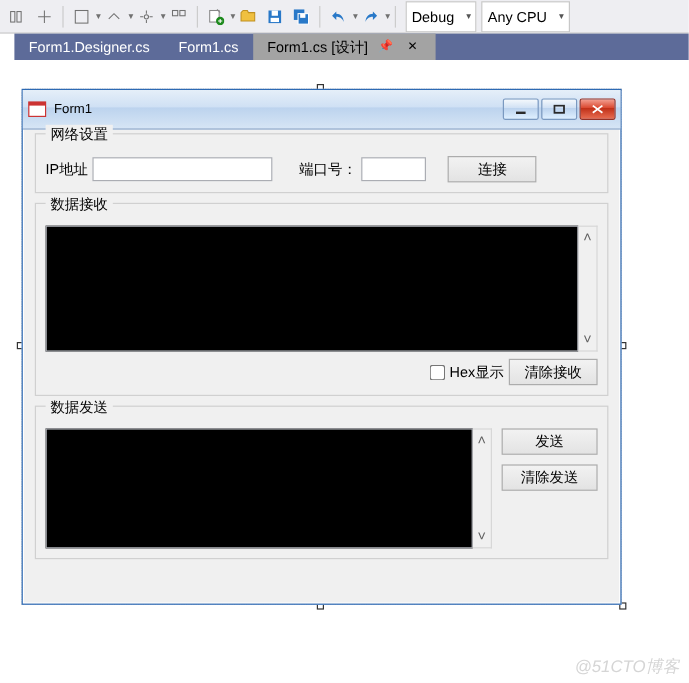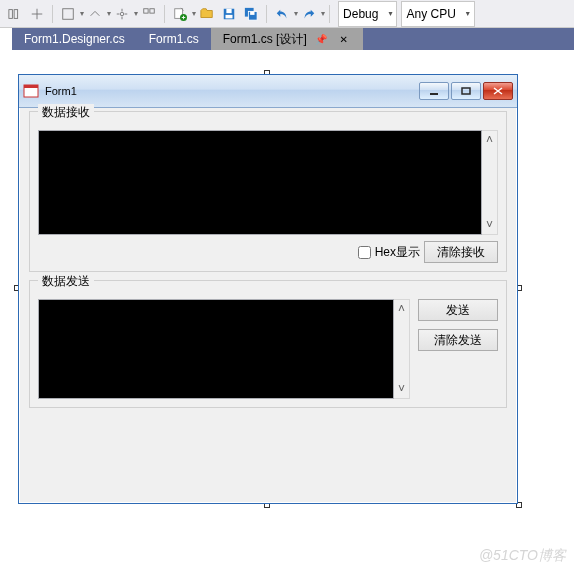--- a/index.html
+++ b/index.html
@@ -204,20 +204,32 @@
         <div class="winctrl close-btn">
             <svg width="10" height="8">
               <path d="M1 1l8 6M9 1l-8 6" stroke="#fff" stroke-width="1.5"></path>
             </svg>
           </div>
       </div>
     </div>
 
     <div class="client">
 
+      <div class="groupbox">
+        <div class="legend">网络设置</div>
+        <div class="row">
+          <span class="lbl">IP地址</span>
+          <input class="tbx" style="width: 150px;" value="">
+          <span style="width:14px"></span>
+          <span class="lbl">端口号：</span>
+          <input class="tbx" style="width: 54px;" value="">
+          <span style="width:10px"></span>
+          <button class="btn">连接</button>
+        </div>
+      </div>
 
       <div class="groupbox">
         <div class="legend">数据接收</div>
         <div class="scroll">
           <div class="multiline"></div>
           <div class="vscroll">
               <span>˄</span>
               <span>˅</span>
             </div>
         </div>

